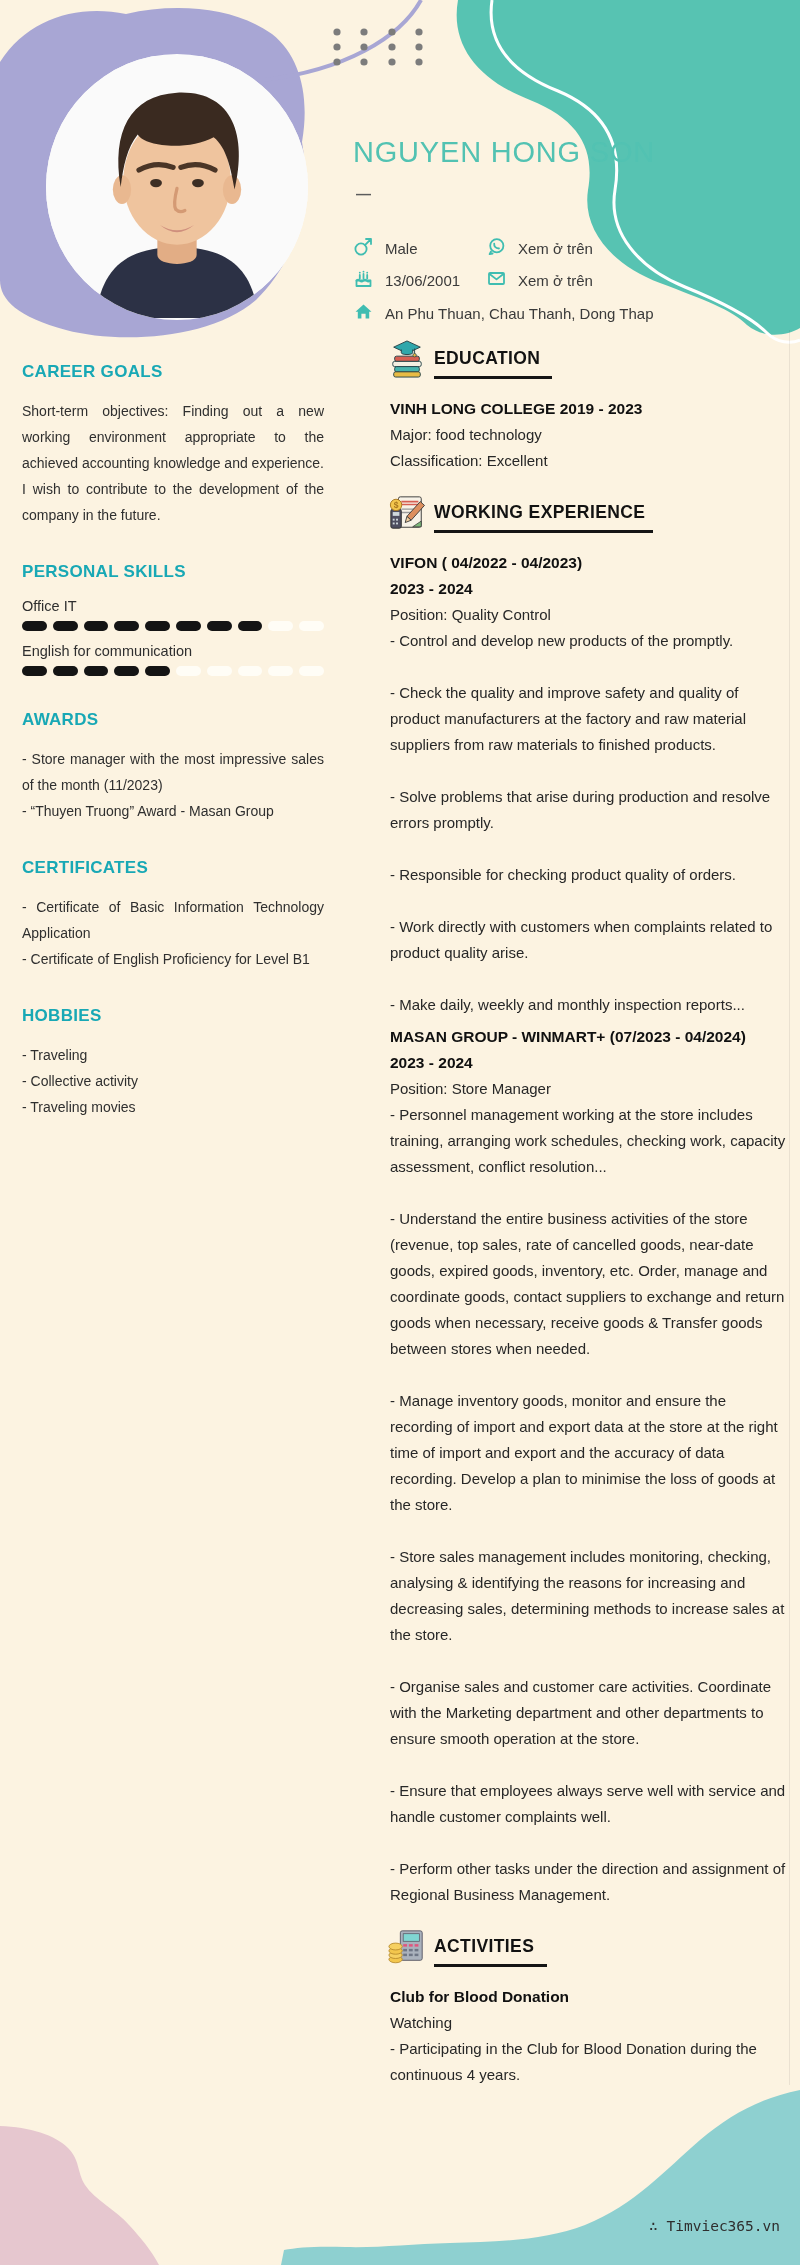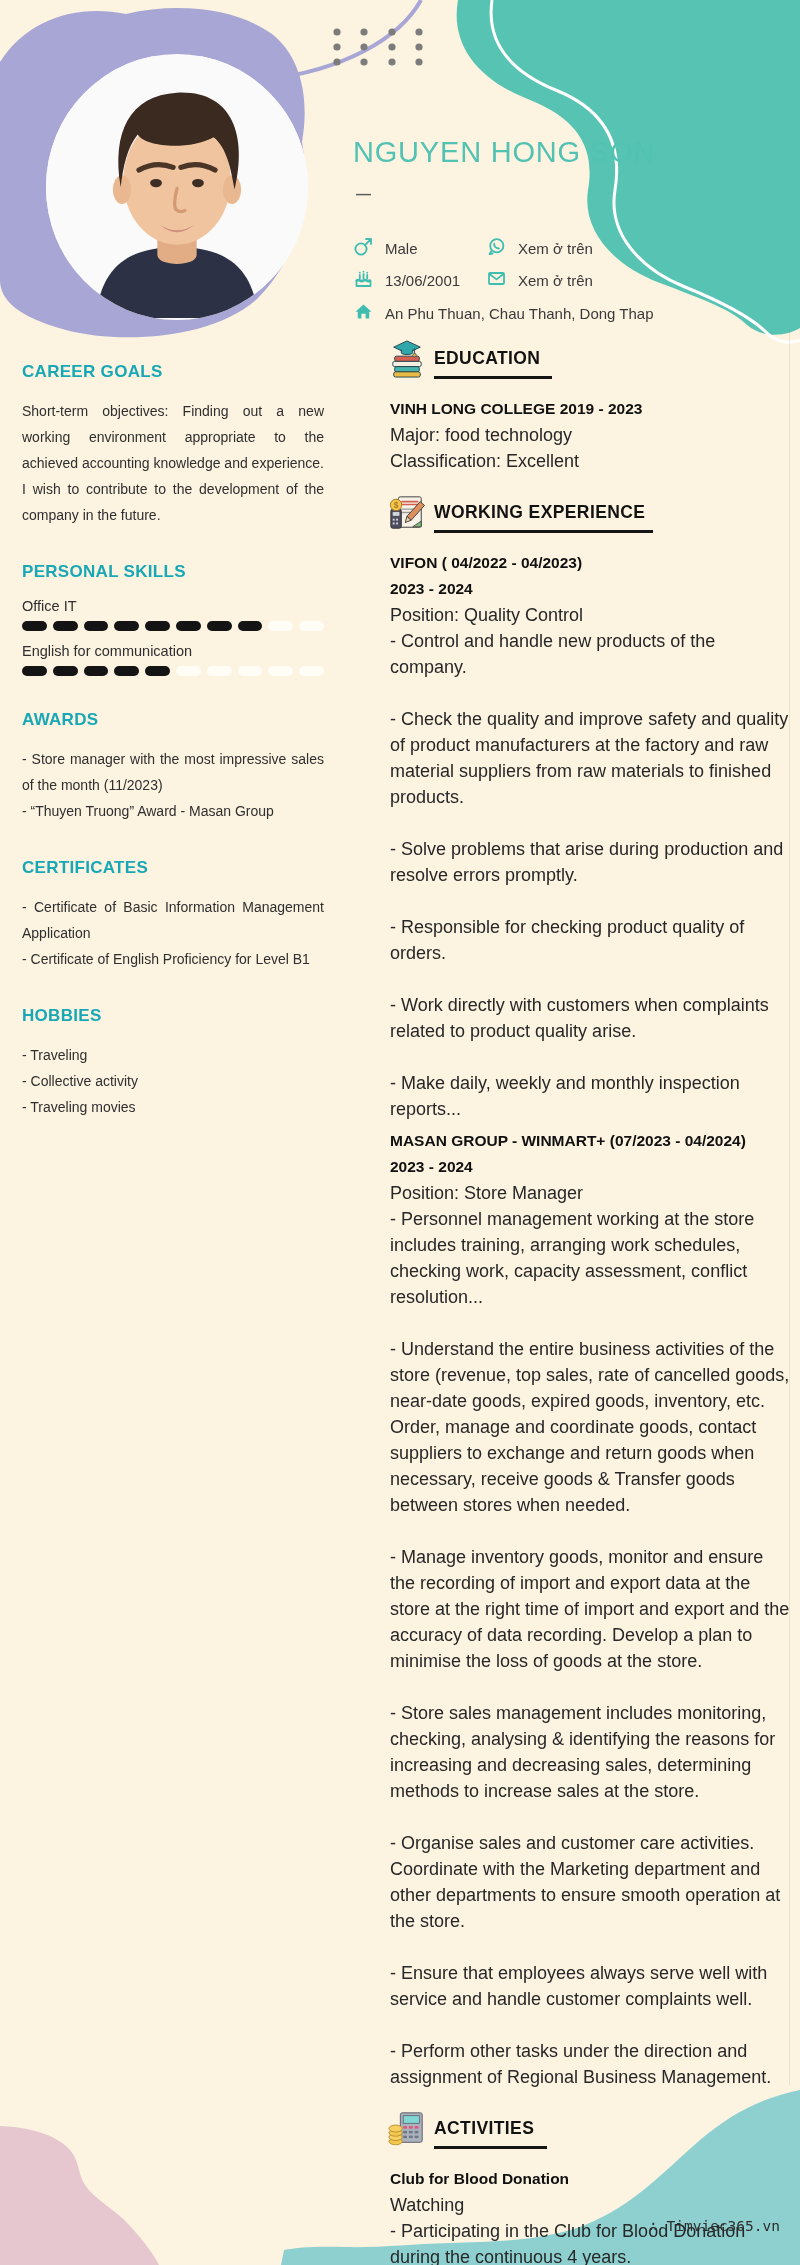--- a/index.html
+++ b/index.html
@@ -53,21 +53,21 @@
   .sec-head.mt{margin-top:20px;}
   .sec-icon{width:38px; height:42px; margin:-2px 8px 0 -2px; flex:0 0 auto;}
   .sec-title-wrap{padding-top:8px;}
   .sec-title{font-size:17.5px; font-weight:bold; color:#121212; letter-spacing:.4px; margin:0;}
   .sec-underline{height:3px; background:#151515; margin-top:7px;}
   .u-edu{width:118px;}
   .u-work{width:219px;}
   .u-act{width:113px;}
 
   .right-col h4{font-size:15.5px; font-weight:bold; color:#101010; line-height:26px; margin:0;}
-  .right-col p{font-size:18px; line-height:26px; margin:0; color:#272727;}
+  .right-col p{font-size:15px; line-height:26px; margin:0; color:#272727;}
   .bullet{margin-bottom:26px !important;}
   .bullet.last{margin-bottom:6px !important;}
   .edu-entry{margin-bottom:2px;}
 
   .watermark{
     position:absolute; right:20px; top:2218px; z-index:3;
     font-family:"DejaVu Sans Mono", monospace; font-size:14.5px; color:#2e2e2e;
   }
   .page-edge{position:absolute; left:789px; top:330px; width:1px; height:1755px; background:rgba(0,0,0,.07); z-index:1;}
 </style>
@@ -192,21 +192,21 @@
           <span class="dash"></span>
           <span class="dash"></span>
         </div>
     </div>
 
     <h2>AWARDS</h2>
     <p>- Store manager with the most impressive sales of the month (11/2023)</p>
     <p>- “Thuyen Truong” Award - Masan Group</p>
 
     <h2>CERTIFICATES</h2>
-    <p>- Certificate of Basic Information Management Application</p>
+    <p>- Certificate of Basic Information Technology Application</p>
     <p>- Certificate of English Proficiency for Level B1</p>
 
     <h2>HOBBIES</h2>
     <p class="plain">- Traveling</p>
     <p class="plain">- Collective activity</p>
     <p class="plain">- Traveling movies</p>
   </aside>
 
   <main class="right-col">
 
@@ -256,21 +256,21 @@
       <div class="sec-title-wrap">
         <h3 class="sec-title">WORKING EXPERIENCE</h3>
         <div class="sec-underline u-work"></div>
       </div>
     </div>
 
     <div>
       <h4>VIFON ( 04/2022 - 04/2023)</h4>
       <h4>2023 - 2024</h4>
       <p>Position: Quality Control</p>
-      <p class="bullet">- Control and handle new products of the company.</p>
+      <p class="bullet">- Control and develop new products of the promptly.</p>
       <p class="bullet">- Check the quality and improve safety and quality of product manufacturers at the factory and raw material suppliers from raw materials to finished products.</p>
       <p class="bullet">- Solve problems that arise during production and resolve errors promptly.</p>
       <p class="bullet">- Responsible for checking product quality of orders.</p>
       <p class="bullet">- Work directly with customers when complaints related to product quality arise.</p>
       <p class="bullet last">- Make daily, weekly and monthly inspection reports...</p>
     </div>
 
     <div>
       <h4>MASAN GROUP - WINMART+ (07/2023 - 04/2024)</h4>
       <h4>2023 - 2024</h4>

